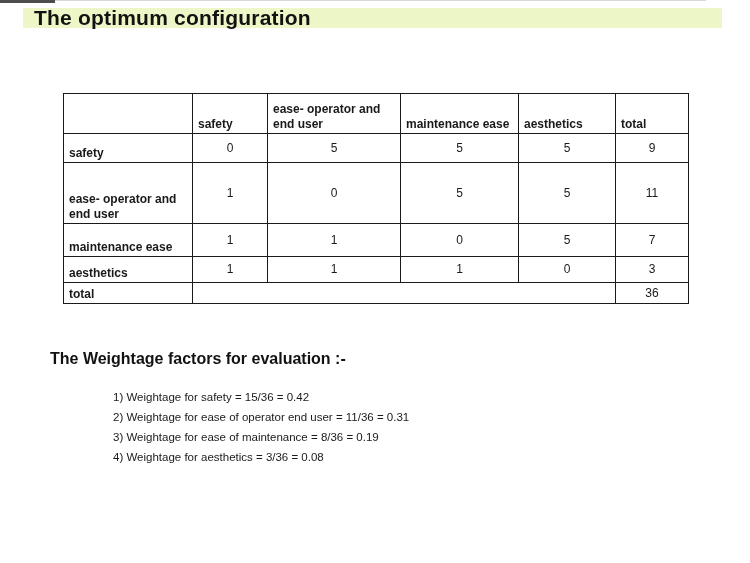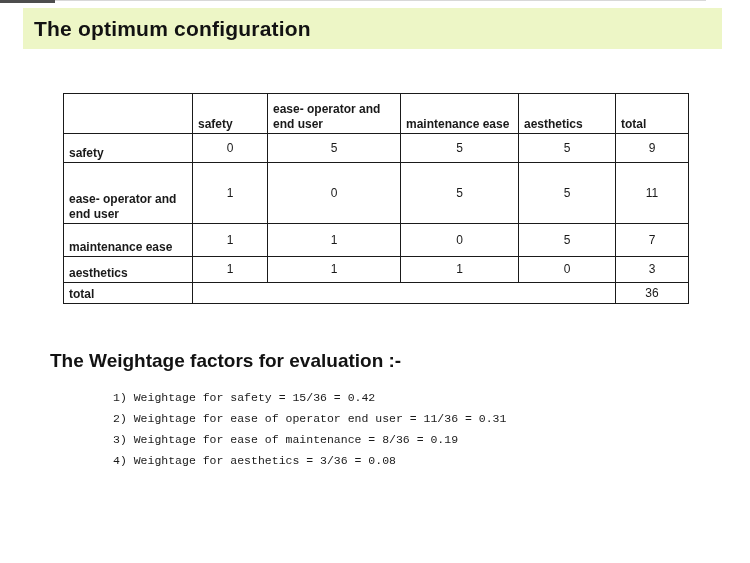--- a/index.html
+++ b/index.html
@@ -4,21 +4,21 @@
 <style>
   html,body{margin:0;padding:0;}
   body{
     width:750px;height:563px;position:relative;background:#ffffff;
     font-family:"Liberation Sans", sans-serif;color:#1a1a1a;overflow:hidden;
   }
   .top-hairline{position:absolute;left:0;top:0;width:706px;height:1px;background:#d8d8d8;}
   .top-dark-segment{position:absolute;left:0;top:0;width:55px;height:3px;background:#4d4d4d;}
 
   .banner{
-    position:absolute;left:23px;top:8px;width:699px;height:41px;
+    position:absolute;left:23px;top:8px;width:699px;height:20px;
     background:#edf6c6;display:flex;align-items:center;
   }
   .banner-title{
     font-size:21px;font-weight:bold;padding-left:11px;color:#121212;
     letter-spacing:0.2px;
   }
 
   table.matrix{
     position:absolute;left:63px;top:93px;border-collapse:collapse;table-layout:fixed;
   }
@@ -26,24 +26,24 @@
     border:1px solid #1a1a1a;font-size:12px;line-height:1.2;
     padding:2px 5px;overflow:hidden;
   }
   th.col-h{text-align:left;vertical-align:bottom;font-weight:bold;}
   td.lbl{text-align:left;vertical-align:bottom;font-weight:bold;}
   td.num{text-align:center;vertical-align:middle;font-weight:normal;}
   td.no-bottom{border-bottom:none;}
   td.no-top{border-top:none;}
 
   .weight-heading{
-    position:absolute;left:50px;top:350px;font-size:19px;font-weight:bold;color:#121212;
+    position:absolute;left:50px;top:350px;font-size:16px;font-weight:bold;color:#121212;
   }
   .weight-list{position:absolute;left:113px;top:391px;}
-  .weight-item{font-size:11.5px;margin-bottom:8px;color:#1a1a1a;font-family:Liberation Mono, monospace;}
+  .weight-item{font-size:11.5px;margin-bottom:8px;color:#1a1a1a;}
 </style>
 </head>
 <body>
 
 <div class="top-hairline"></div>
 <div class="top-dark-segment"></div>
 
 <div class="banner">
   <div class="banner-title">The optimum configuration</div>
 </div>

